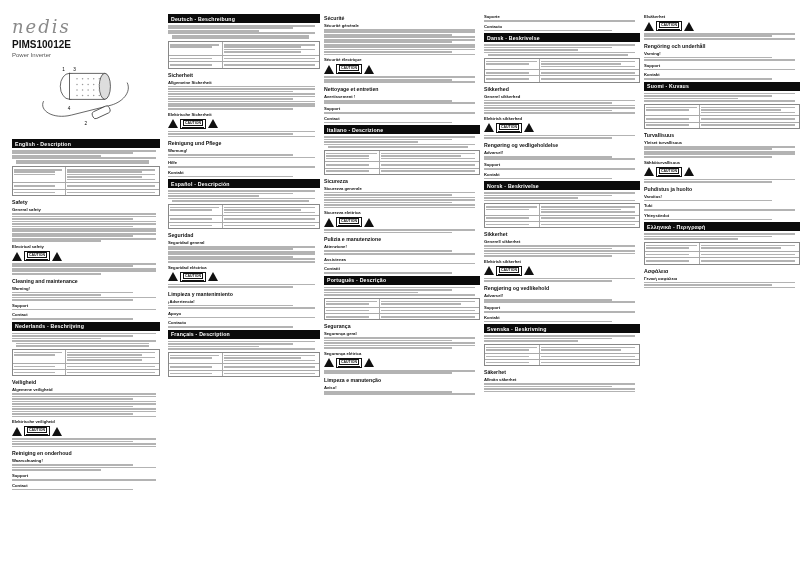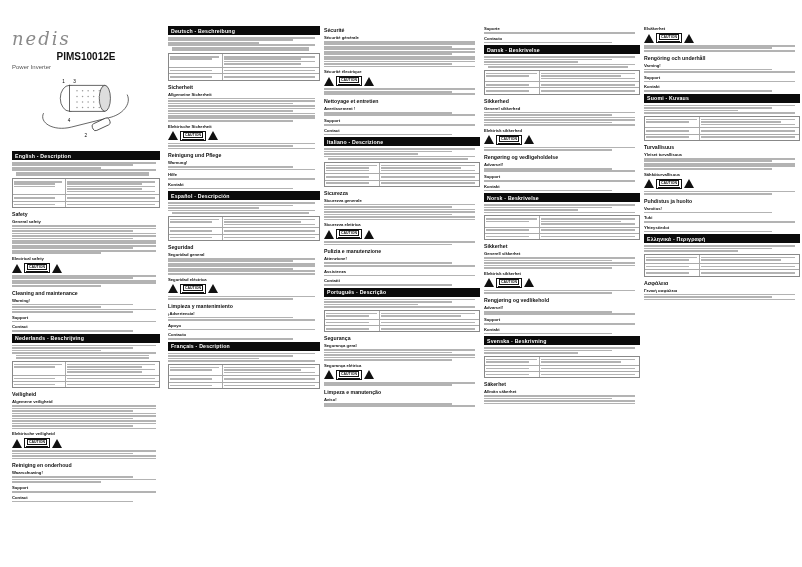--- a/index.html
+++ b/index.html
@@ -1,21 +1,21 @@
 <!DOCTYPE html>
 <html><head>
 <meta charset="utf-8">
 <style>
   * { box-sizing: border-box; margin: 0; padding: 0; }
   html, body { width: 802px; height: 567px; background: #fff; overflow: hidden; }
   body { font-family: "Liberation Sans", sans-serif; color: #111; position: relative; }
-  .page { position: absolute; left: 0; top: 16px; width: 802px; height: 492px; background: #fff; }
+  .page { position: absolute; left: 0; top: 4px; width: 802px; height: 492px; background: #fff; }
   .col { position: absolute; top: 0; height: 565px; overflow: hidden; }
   .logo { position: absolute; left: 14px; top: 14px; font-family: "DejaVu Serif", serif; font-style: italic; font-size: 18px; color: #8a8a8a; letter-spacing: 2px; }
-  .model { position: absolute; left: 14px; top: 33px; font-size: 10px; font-weight: bold; color: #111; text-align: center; }
+  .model { position: absolute; left: 14px; top: 33px; font-size: 10px; font-weight: bold; color: #111; }
   .subtitle { position: absolute; left: 14px; top: 45px; font-size: 6px; color: #555; }
   .figure { position: absolute; left: 30px; top: 55px; width: 120px; height: 65px; }
   .langbar { background: #0b0b0b; color: #fff; font-weight: bold; font-size: 5.2px; padding: 1.5px 3px; margin: 2px 0 2px 0; letter-spacing: 0.2px; }
   .h2 { font-weight: bold; font-size: 5.2px; margin: 3px 0 1px 0; }
   .h3 { font-weight: bold; font-size: 4.2px; margin: 2px 0 1px 0; }
   .line { height: 1.6px; background: #b3b3b3; margin: 0.9px 0; }
   .line.s { width: 60%; }
   .line.m { width: 82%; }
   .line.f { width: 97%; }
   .line.i { margin-left: 4px; width: 90%; }

